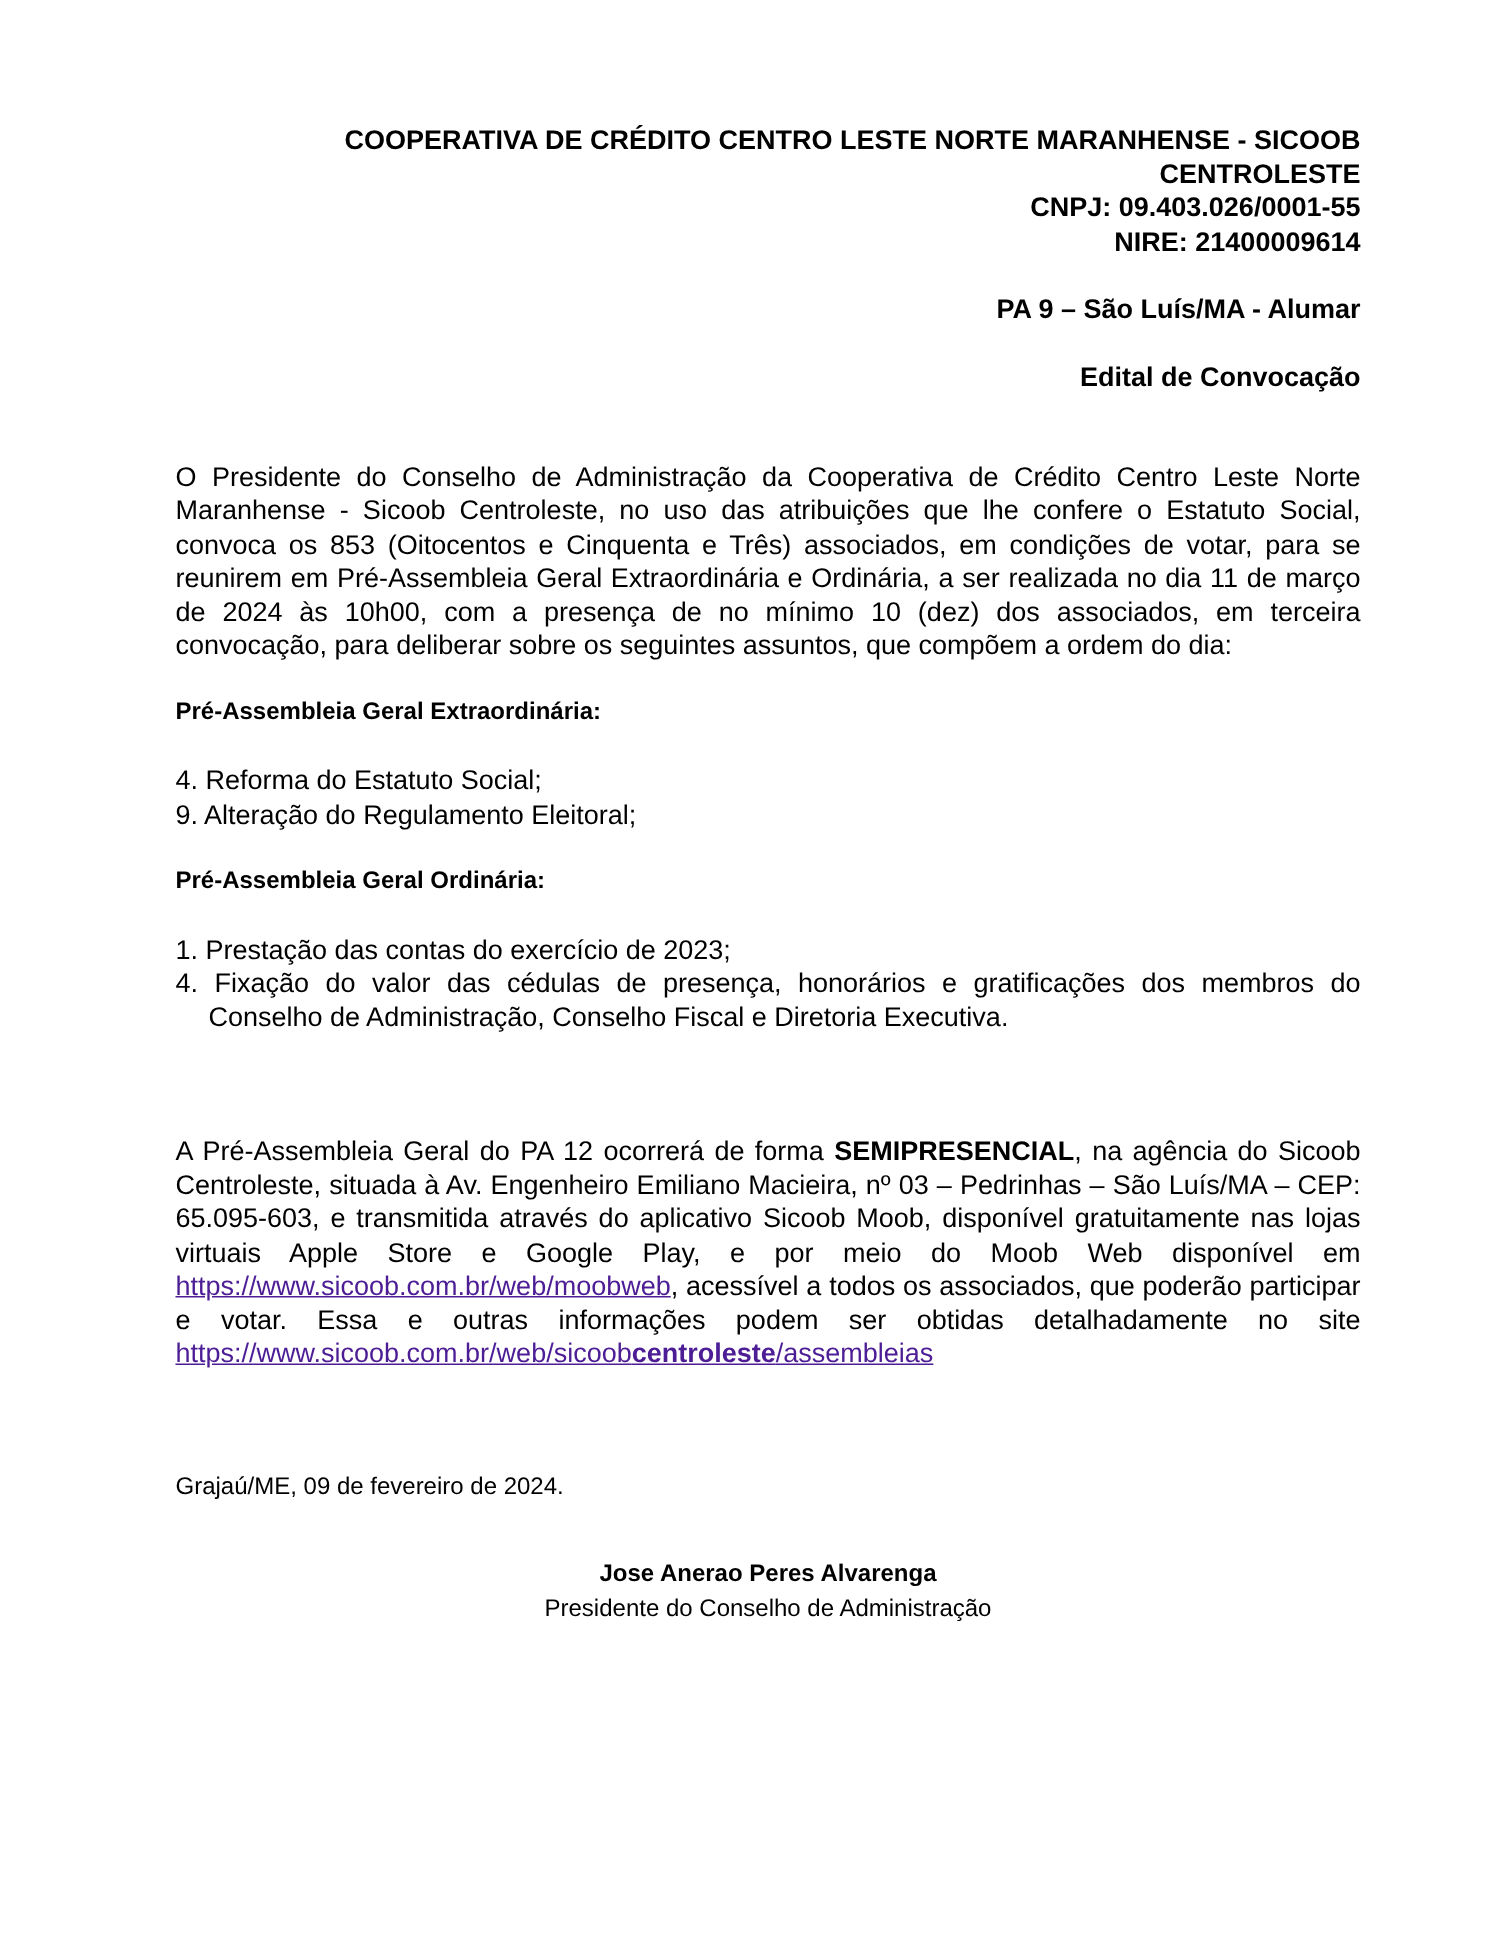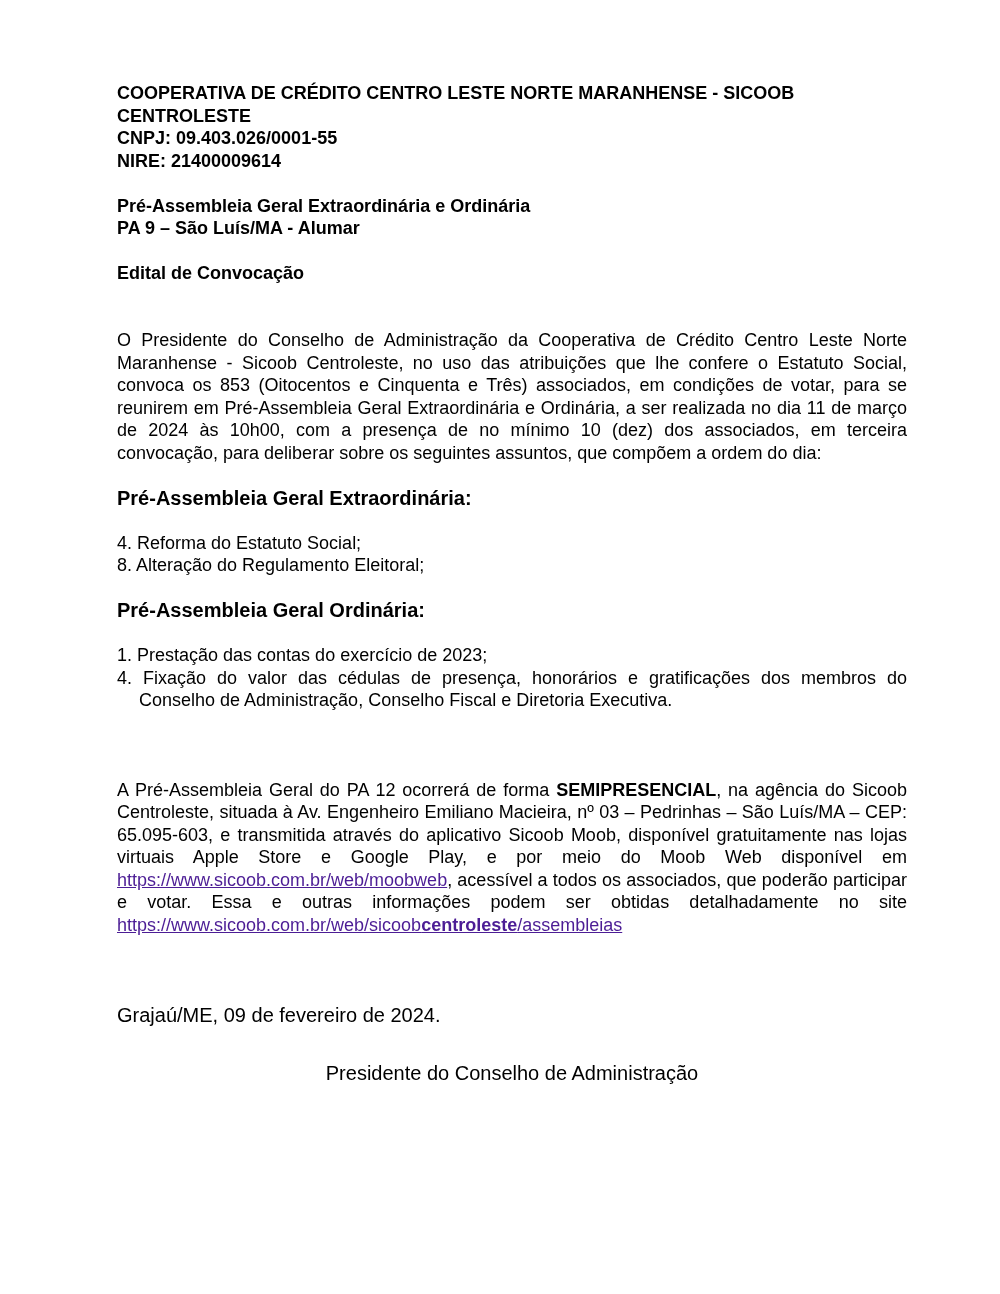--- a/index.html
+++ b/index.html
@@ -1,22 +1,22 @@
 <!DOCTYPE html>
 <html><head>
 <meta charset="utf-8">
 <style>
   html, body { margin:0; padding:0; background:#ffffff; }
   body { width:1000px; height:1294px; position:relative; overflow:hidden;
          font-family:"Liberation Sans", sans-serif; color:#000; }
   .page { position:absolute; left:117px; top:82px; width:790px; }
   .center { text-align:center; }
   .bold { font-weight:bold; }
-  .line { font-size:20px; line-height:22.5px; }
-  .hdr { font-size:18px; line-height:22.5px; font-weight:bold; text-align:left; }
+  .line { font-size:16px; line-height:22.5px; }
+  .hdr { font-size:18px; line-height:22.5px; font-weight:bold; text-align:right; }
   .para { font-size:18px; line-height:22.5px; text-align:justify; text-align-last:left;margin-top:22px; }
   .gap1 { height:22.5px; }
   ol.items { margin:0; padding:0; list-style:none; }
   ol.items li { font-size:18px; line-height:22.5px; padding-left:22px; text-indent:-22px; text-align:justify; text-align-last:left; }
   a.link { color:#4c1d95; text-decoration:underline; }
   .right { }
 </style>
 </head>
 <body>
 
@@ -24,38 +24,37 @@
 
   <div>
     <div class="hdr">COOPERATIVA DE CRÉDITO CENTRO LESTE NORTE MARANHENSE - SICOOB</div>
     <div class="hdr">CENTROLESTE</div>
     <div class="hdr">CNPJ: 09.403.026/0001-55</div>
     <div class="hdr">NIRE: 21400009614</div>
   </div>
 
   <div class="gap1"></div>
 
-  <div class="hdr">Pré-Assembleia Geral Extraordinária e Ordinária</div>
   <div class="hdr">PA 9 – São Luís/MA - Alumar</div>
 
   <div class="gap1"></div>
 
   <div class="hdr">Edital de Convocação</div>
 
   <div class="gap1"></div>
 
   <div class="para">O Presidente do Conselho de Administração da Cooperativa de Crédito Centro Leste Norte Maranhense - Sicoob Centroleste, no uso das atribuições que lhe confere o Estatuto Social, convoca os 853 (Oitocentos e Cinquenta e Três) associados, em condições de votar, para se reunirem em Pré-Assembleia Geral Extraordinária e Ordinária, a ser realizada no dia 11 de março de 2024 às 10h00, com a presença de no mínimo 10 (dez) dos associados, em terceira convocação, para deliberar sobre os seguintes assuntos, que compõem a ordem do dia:</div>
 
   <div class="gap1"></div>
 
   <div class="line bold">Pré-Assembleia Geral Extraordinária:</div>
   <div class="gap1"></div>
   <ol class="items">
     <li>4. Reforma do Estatuto Social;</li>
-    <li>8. Alteração do Regulamento Eleitoral;</li>
+    <li>9. Alteração do Regulamento Eleitoral;</li>
   </ol>
 
   <div class="gap1"></div>
 
   <div class="line bold">Pré-Assembleia Geral Ordinária:</div>
   <div class="gap1"></div>
   <ol class="items">
     <li>1. Prestação das contas do exercício de 2023;</li>
     <li>4. Fixação do valor das cédulas de presença, honorários e gratificações dos membros do Conselho de Administração, Conselho Fiscal e Diretoria Executiva.</li>
   </ol>
@@ -68,16 +67,17 @@
   <div class="gap1"></div>
   <div class="gap1"></div>
   <div class="gap1"></div>
 
   <div class="line right">Grajaú/ME, 09 de fevereiro de 2024.</div>
 
   <div class="gap1"></div>
   <div class="gap1" style="height:13px"></div>
 
   <div style="width:790px;">
+    <div class="line bold center">Jose Anerao Peres Alvarenga</div>
     <div class="line center">Presidente do Conselho de Administração</div>
   </div>
 
 </div>
 
 </body></html>

